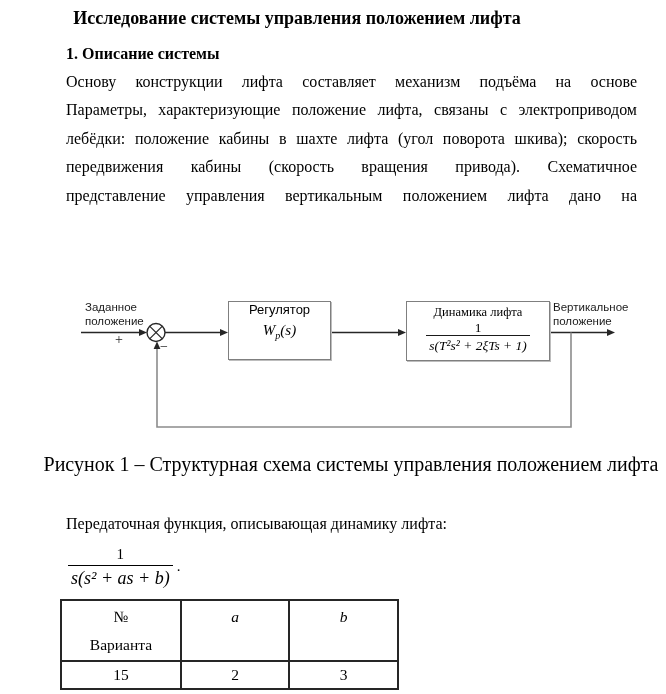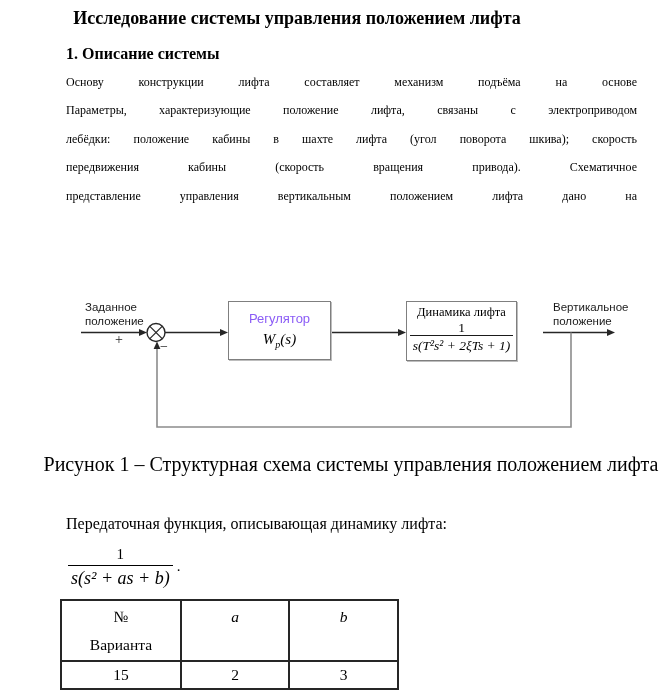--- a/index.html
+++ b/index.html
@@ -5,21 +5,21 @@
   html,body{margin:0;padding:0;background:#ffffff;}
   body{width:666px;height:694px;position:relative;overflow:hidden;
        font-family:"Liberation Serif",serif;color:#000;}
   .abs{position:absolute;}
 
   
   .doc-title{top:6px;left:0;width:558px;padding-left:36px;box-sizing:border-box;
     text-align:center;font-size:18px;font-weight:bold;line-height:24px;margin:0;}
   .section-heading{top:43px;left:66px;font-size:16px;font-weight:bold;margin:0;line-height:22px;}
   .body-text{top:68px;left:66px;width:571px;}
-  .body-text .line{font-size:12px;line-height:28.4px;white-space:nowrap;
+  .body-text .line{font-size:16px;line-height:28.4px;white-space:nowrap;
     text-align:justify;text-align-last:justify;}
   .body-text .line.last{text-align-last:left;}
 
   .caption{top:453px;left:0;width:666px;padding-left:36px;box-sizing:border-box;
     text-align:center;font-size:20px;line-height:22px;}
   .tf-intro{top:512px;left:66px;font-size:16px;line-height:24px;}
 
   
   .formula{top:545px;left:68px;display:flex;align-items:center;}
   .frac2{display:inline-block;text-align:center;}
@@ -35,23 +35,23 @@
     font-size:11.5px;line-height:13.5px;color:#1a1a1a;}
   .input-label{left:77px;top:8px;}
   .output-label{left:545px;top:8px;}
   .sign{position:absolute;font-size:14px;line-height:14px;color:#1a1a1a;}
   .plus{left:107px;top:40px;}
   .minus{left:152px;top:47px;}
   .block{position:absolute;background:#fff;border:1.5px solid #7f7f7f;
     box-shadow:1px 1px 0 #bdbdbd;box-sizing:border-box;
     display:flex;flex-direction:column;align-items:center;}
   .block.reg{left:220px;top:8px;width:103px;height:59px;}
-  .block.dyn{left:398px;top:8px;width:111px;height:60px;}
+  .block.dyn{left:398px;top:8px;width:144px;height:60px;}
   .blk-title-sans{font-family:"Liberation Sans",sans-serif;font-size:13px;
-    line-height:15px;margin-top:9px;color:#8b5cf6;}
+    line-height:15px;color:#000000;}
   .blk-formula{font-style:italic;font-size:15px;line-height:18px;margin-top:4px;}
   .blk-formula sub{font-size:10px;}
   .blk-title-serif{font-size:12.5px;line-height:15px;margin-top:3px;}
   .dyn-num{font-size:13.5px;line-height:15px;}
   .dyn-den{border-top:1.4px solid #1a1a1a;font-style:italic;font-size:13.5px;
     line-height:17px;padding:1px 3px 0;}
   .it{font-style:italic;}
 
   
   .vtable{top:599px;left:60px;border-collapse:collapse;}

